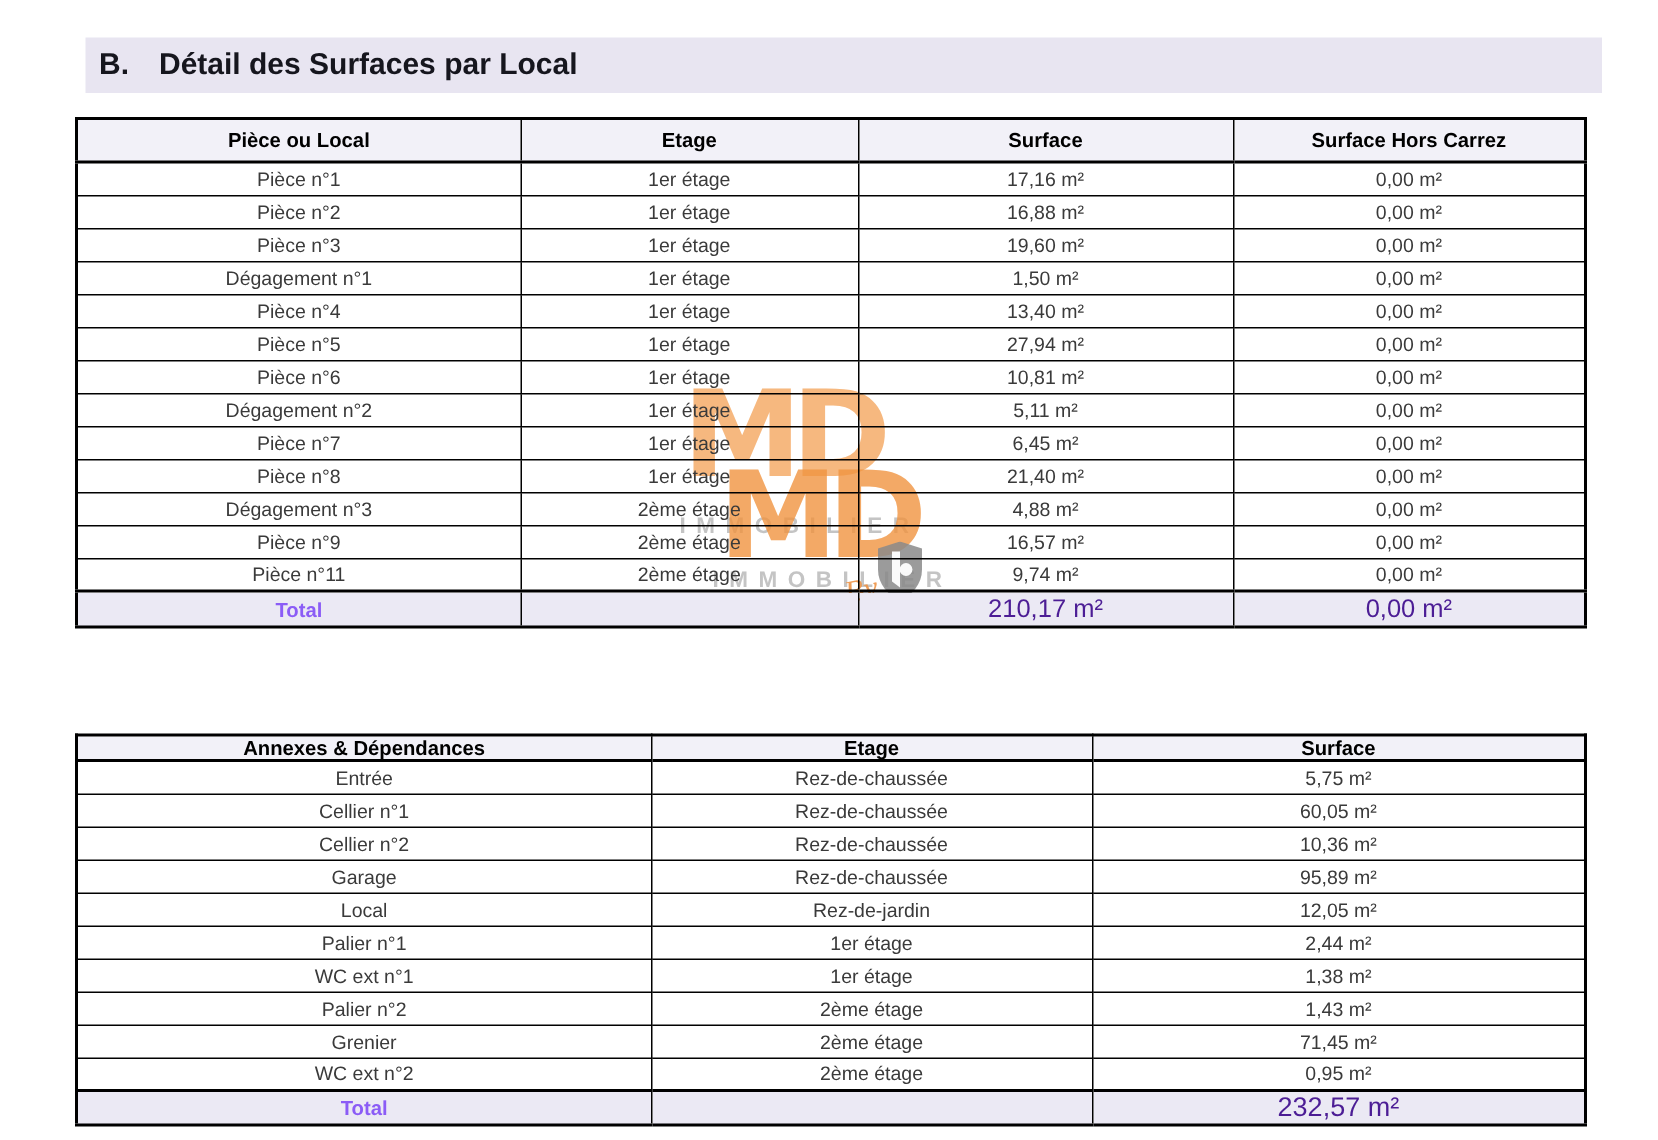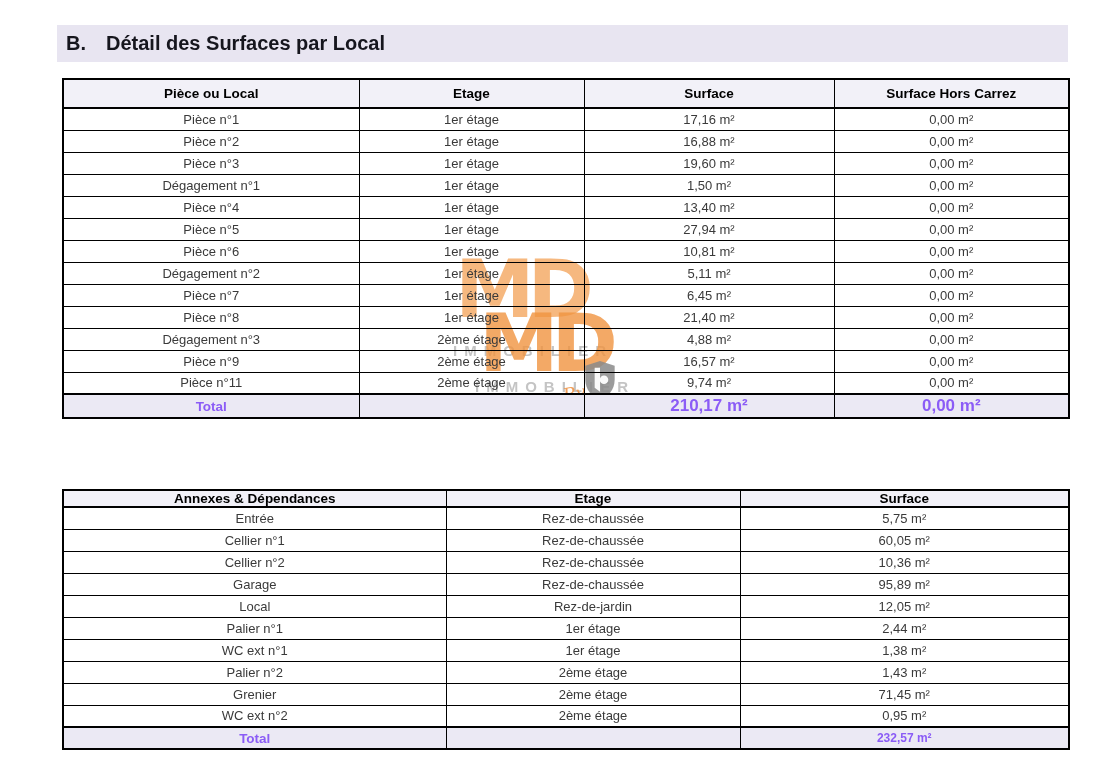--- a/index.html
+++ b/index.html
@@ -23,37 +23,37 @@
   .wm-sub { position:absolute; font-size:15px; letter-spacing:7px; font-weight:bold;
             color:rgba(186,186,186,0.85); white-space:nowrap; }
   .wm-sub1 { left:12px; top:94px; }
   .wm-sub2 { left:34px; top:130px; }
   .wm-by { position:absolute; left:122px; top:133px; font-size:21px; font-style:italic;
            font-family:"Liberation Serif", serif; color:rgba(238,148,70,0.9);
            transform:rotate(-12deg); }
   .wm-shield { position:absolute; left:143px; top:113px; width:32px; height:40px; }
 
   
-  table { position:absolute; left:62px; border-collapse:collapse; table-layout:fixed;
+  table { position:absolute; left:50px; border-collapse:collapse; table-layout:fixed;
           z-index:1; background:transparent; width:1006px; }
   th, td { border:1px solid #000; text-align:center; vertical-align:middle;
            overflow:hidden; white-space:nowrap; }
   table { border:2px solid #000; }
   thead th { background:#f2f1f8; font-weight:bold; font-size:13.5px; color:#000;
              height:29px; border-bottom:2px solid #000; }
   tbody td { height:22px; font-size:13px; color:#3a3a3a; background:transparent; }
   tfoot td { background:#ebe9f4; border-top:2px solid #000; border-bottom:2px solid #000; }
   .total-label { font-weight:bold; font-size:13.5px; color:#8b5cf6; }
-  .total-value { font-size:17px; color:#8b5cf6;font-weight:bold; }
+  .total-value { font-size:17px; color:#4c1d95; }
   .t1 { top:78px; }
   .t1 tfoot td { height:24px; }
   .t2 { top:489px; }
   .t2 thead th { height:14px; }
   .t2 tfoot td { height:22px; }
-  .t2 .total-value { font-size:12px;margin-top:32px; }
+  .t2 .total-value { font-size:18px;margin-top:32px; }
 </style>
 </head>
 <body>
 
 <div class="page">
 
   <div class="title-bar">
     <span class="title-prefix">B.</span>
     <span class="title-text">Détail des Surfaces par Local</span>
   </div>

